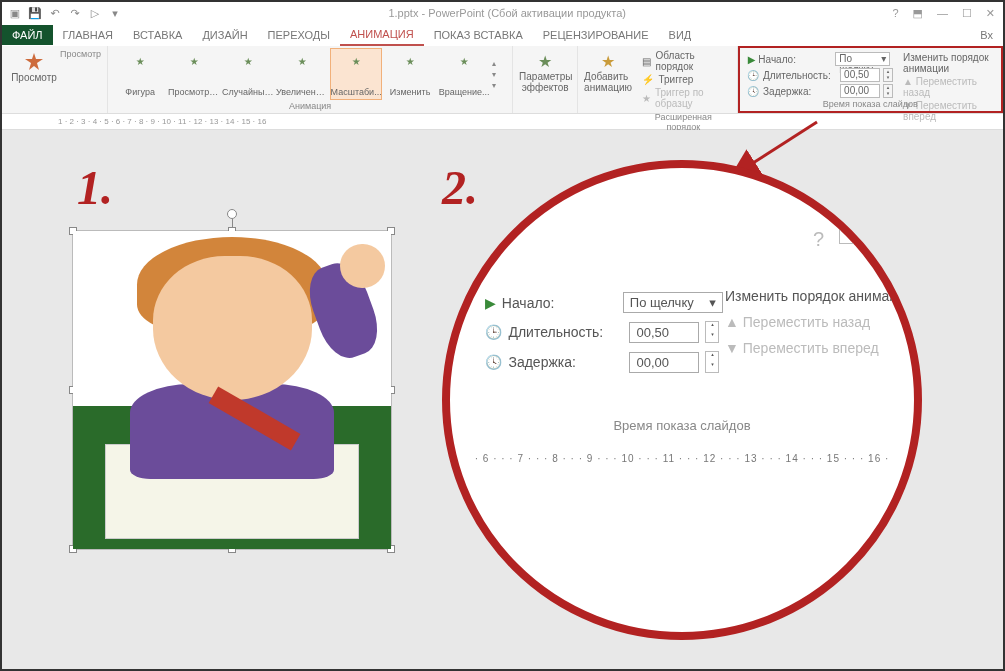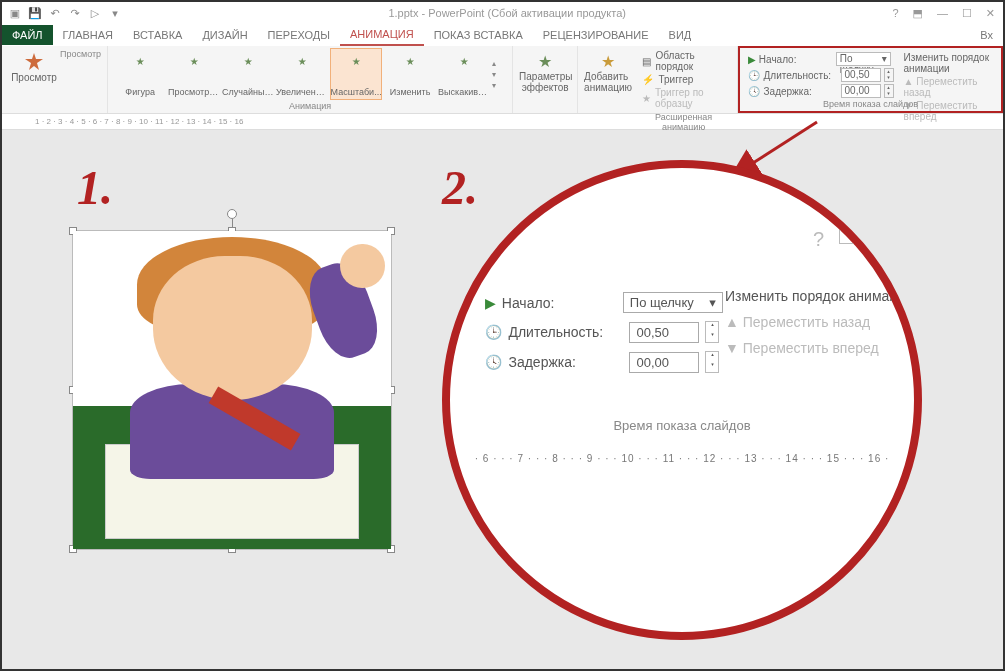--- a/index.html
+++ b/index.html
@@ -35,21 +35,21 @@
 .timing-row { display:flex; align-items:center; gap:3px; }
 .timing-row .lbl { width:74px; }
 .timing-row .val { border:1px solid #bbb; background:#fff; padding:0 3px; width:40px; font-size:10px; height:14px; }
 .spin { width:10px; height:14px; display:flex; flex-direction:column; font-size:5px; border:1px solid #bbb; }
 .spin span{flex:1;text-align:center;line-height:5px;}
 .timing .groupfoot { position:absolute; bottom:2px; left:0; right:0; text-align:center; font-size:9px; color:#888; }
 
 .adv-group { display:flex; flex-direction:column; gap:2px; padding:2px 6px; font-size:10px; }
 .adv-row{display:flex;gap:4px;align-items:center;}
 
-.ruler { height:16px; background:#fff; border-bottom:1px solid #ddd; font-size:8px; color:#999; display:flex; align-items:center; padding-left:33px; white-space:nowrap; overflow:hidden; }
+.ruler { height:16px; background:#fff; border-bottom:1px solid #ddd; font-size:8px; color:#999; display:flex; align-items:center; padding-left:56px; white-space:nowrap; overflow:hidden; }
 
 
 .canvas { position:relative; height:calc(100% - 128px); background:#e8e8e8; }
 .callout { font-family:"Segoe Script","Comic Sans MS",cursive; font-size:48px; font-style:italic; color:#b22222; font-weight:bold; position:absolute; }
 .img-selected { position:absolute; left:70px; top:220px; width:320px; height:320px; background:#fff; border:1px solid #bbb; }
 .handle { position:absolute; width:8px; height:8px; background:#fff; border:1px solid #888; }
 .handle.nw{left:-4px;top:-4px}.handle.ne{right:-4px;top:-4px}.handle.sw{left:-4px;bottom:-4px}.handle.se{right:-4px;bottom:-4px}
 .handle.n{left:50%;margin-left:-4px;top:-4px}.handle.s{left:50%;margin-left:-4px;bottom:-4px}
 .handle.w{top:50%;margin-top:-4px;left:-4px}.handle.e{top:50%;margin-top:-4px;right:-4px}
 .rotate{position:absolute;left:50%;top:-22px;width:10px;height:10px;border:1px solid #888;border-radius:50%;background:#fff;margin-left:-5px;}
@@ -148,21 +148,21 @@
       <div class="gallery-item selected">
           <div class="icon">★</div>
           <div class="lbl">Масштаби...</div>
         </div>
       <div class="gallery-item">
           <div class="icon">★</div>
           <div class="lbl">Изменить</div>
         </div>
       <div class="gallery-item">
           <div class="icon">★</div>
-          <div class="lbl">Выскакива...</div>
+          <div class="lbl">Вращение...</div>
         </div>
       <div style="width:14px;display:flex;flex-direction:column;font-size:8px;justify-content:center;gap:2px;color:#888;">
         <span>▴</span>
         <span>▾</span>
         <span>▾</span>
       </div>
     </div>
     <div class="label">Анимация</div>
   </div>
 
@@ -182,21 +182,21 @@
           <span>Область порядок</span>
         </div>
       <div class="adv-row">
           <span>⚡</span>
           <span>Триггер</span>
         </div>
       <div class="adv-row" style="color:#bbb">
           <span>★</span>
           <span>Триггер по образцу</span>
         </div>
-      <div class="label" style="text-align:center">Расширенная анимацию</div>
+      <div class="label" style="text-align:center">Расширенная порядок</div>
     </div>
   </div>
 
   <div class="ribbongroup timing">
     <div class="timing-col">
       <div class="timing-row">
         <span style="color:#3a8a3a">▶</span>
         <span class="lbl">Начало:</span>
         <span class="val" style="width:55px;display:flex;justify-content:space-between">
             <span>По щелчку</span>

